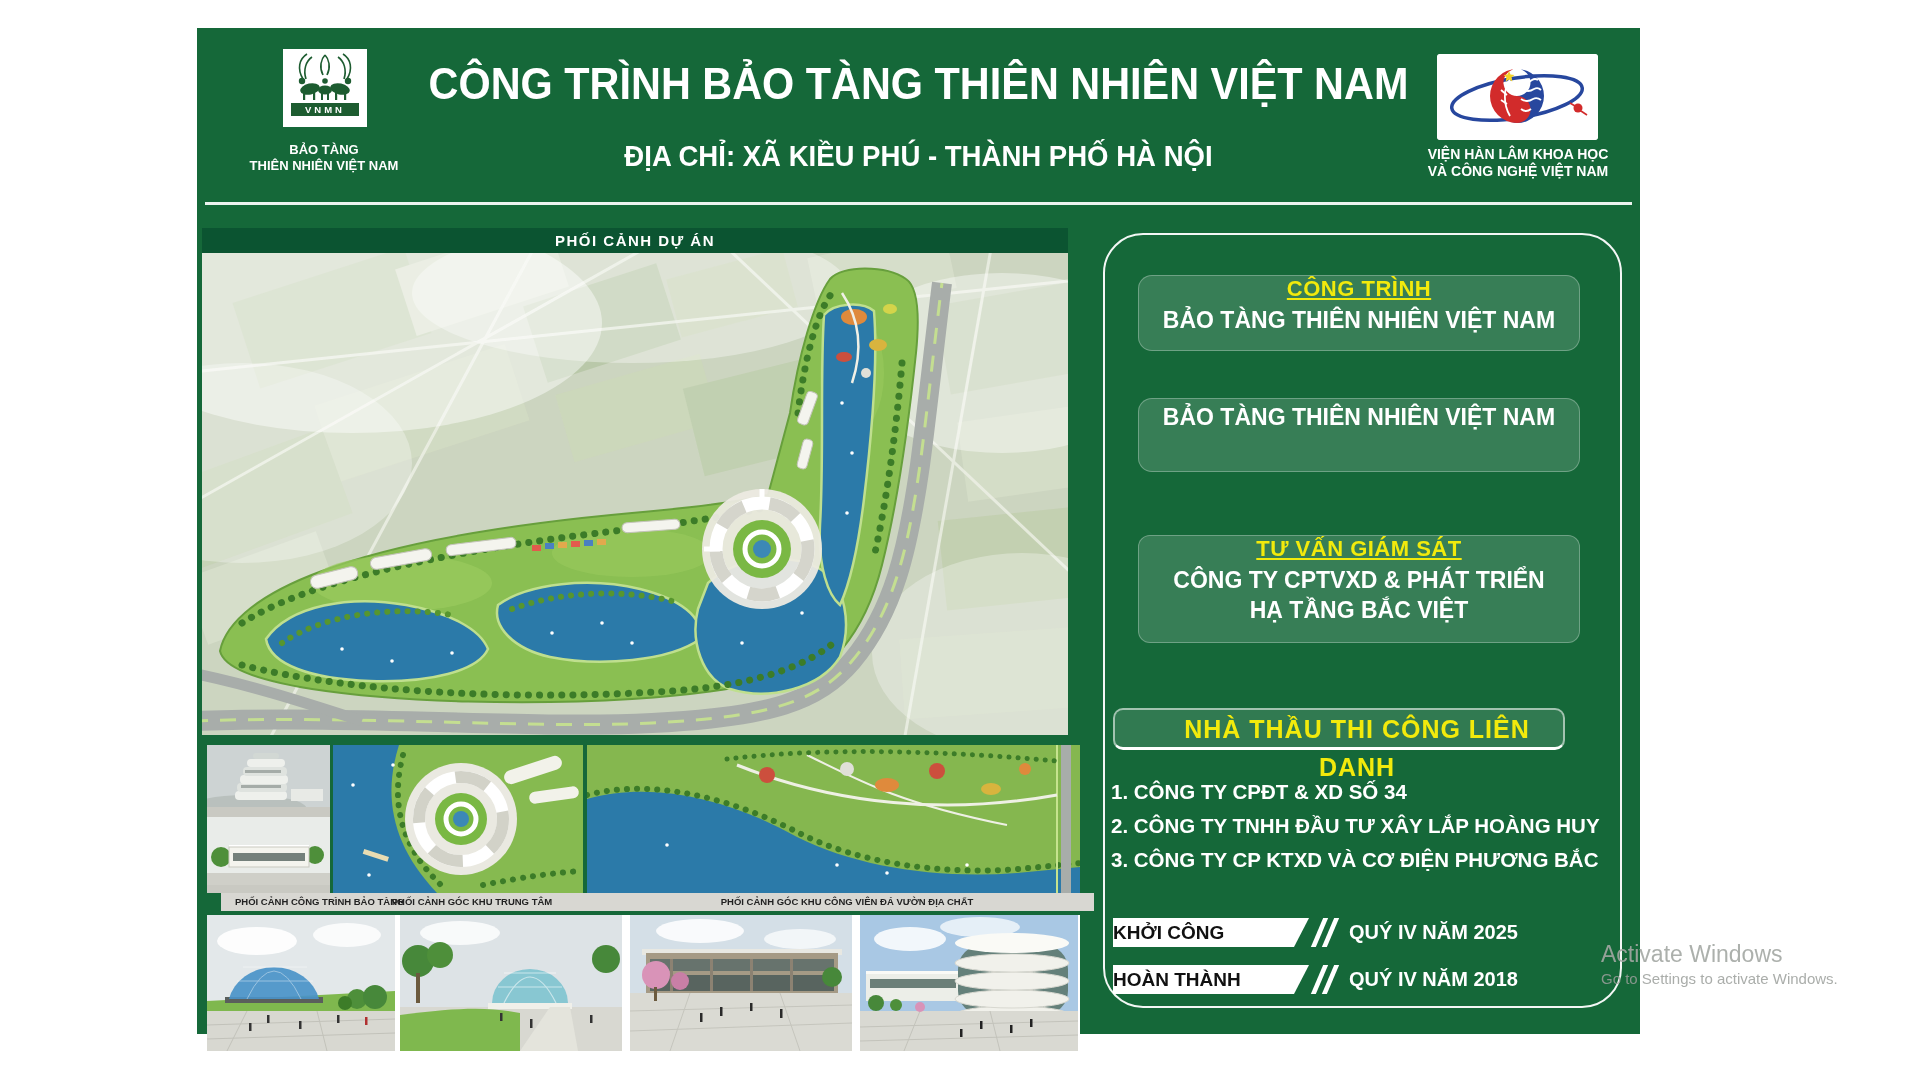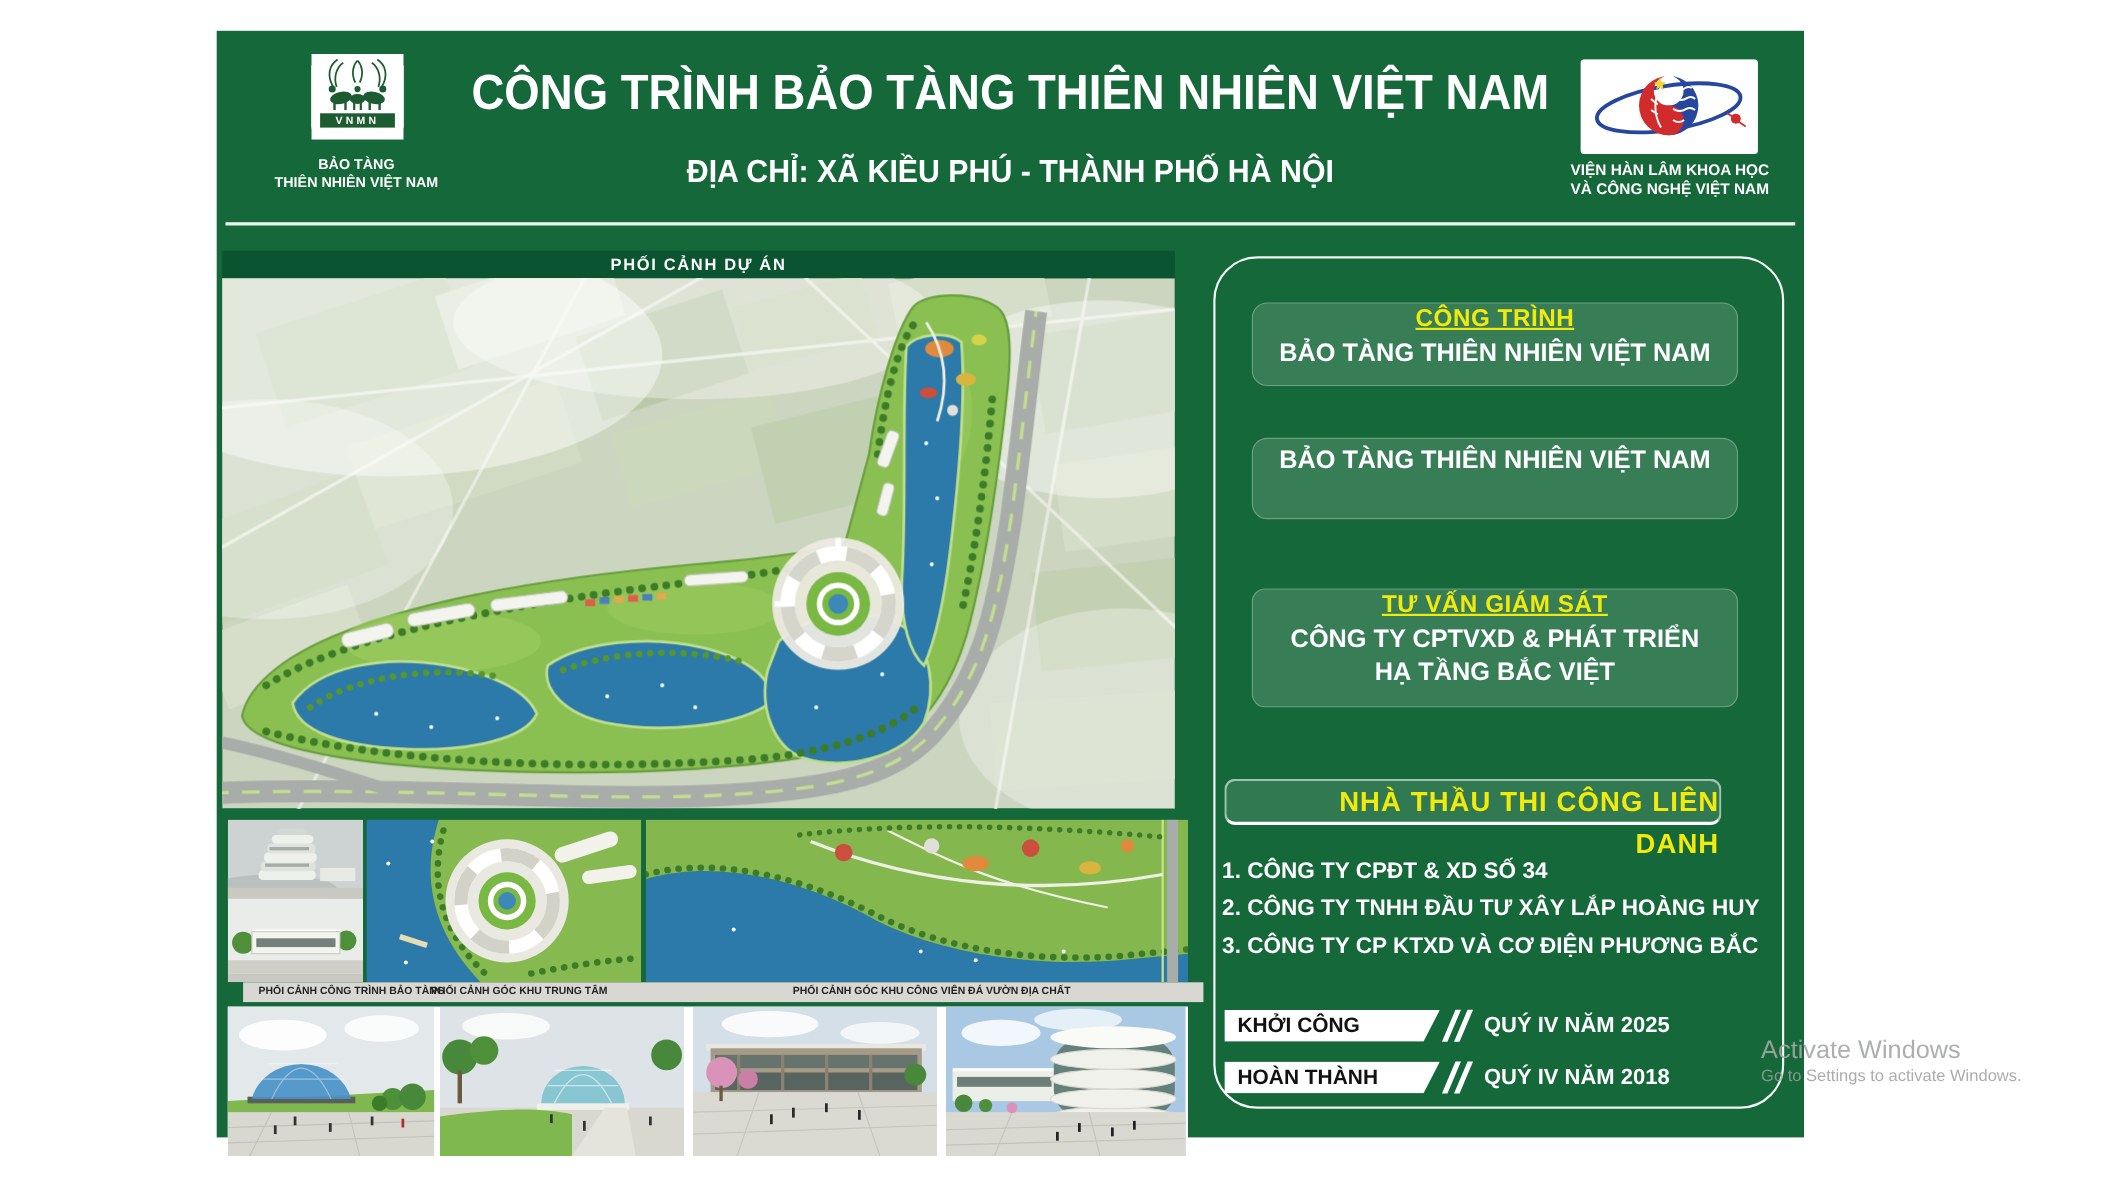--- a/index.html
+++ b/index.html
@@ -36,26 +36,26 @@
   .bottom-row{left:10px;top:887px;width:873px;height:136px;background:#fff;}
   .bottom-photo{position:absolute;top:0;height:136px;overflow:hidden;}
   
   .panel-outline{left:906px;top:205px;width:515px;height:771px;border:2px solid rgba(255,255,255,.95);border-radius:40px;}
   .info-box{left:941px;width:440px;background:rgba(255,255,255,.15);border:1px solid rgba(255,255,255,.28);
     border-radius:14px;text-align:center;color:#fff;}
   .info-box .box-label{margin-top:0;font-size:22px;font-weight:bold;color:#f2ea0c;letter-spacing:.5px;text-decoration:underline;}
   .info-box .box-value{margin-top:3px;font-size:23px;font-weight:bold;white-space:pre-line;line-height:30px;}
   .contractor-heading{left:916px;top:680px;width:452px;height:42px;background:rgba(255,255,255,.12);
     border:2px solid rgba(255,255,255,.55);border-bottom:3px solid #fff;border-radius:10px;
-    color:#f2ea0c;font-size:25px;font-weight:bold;letter-spacing:1px;text-align:right;line-height:38px;box-sizing:border-box;padding-left:36px;}
+    color:#f2ea0c;font-size:25px;font-weight:bold;letter-spacing:1px;text-align:center;line-height:38px;box-sizing:border-box;padding-left:36px;}
   .contractor-list{left:914px;top:747px;width:507px;}
   .contractor-item{color:#fff;font-size:20.5px;font-weight:bold;line-height:34px;white-space:nowrap;}
   .sched-label{width:196px;height:29px;background:#fff;
     clip-path:polygon(0 0,100% 0,calc(100% - 15px) 100%,0 100%);}
-  .sched-label span{display:block;padding-left:12px;line-height:29px;font-size:19px;font-weight:bold;color:#111;white-space:nowrap;}
+  .sched-label span{display:block;line-height:29px;font-size:19px;font-weight:bold;color:#111;white-space:nowrap;}
   .sched-stripe{width:5px;height:29px;background:#fff;transform:skewX(-23deg);}
   .sched-value{color:#fff;font-size:20px;font-weight:bold;line-height:29px;white-space:nowrap;}
   
   .watermark1{left:1601px;top:941px;font-size:23px;color:rgba(163,167,163,.9);}
   .watermark2{left:1601px;top:970px;font-size:15px;color:rgba(155,159,155,.85);}
 </style>
 </head>
 <body>
 
 <div class="board">

